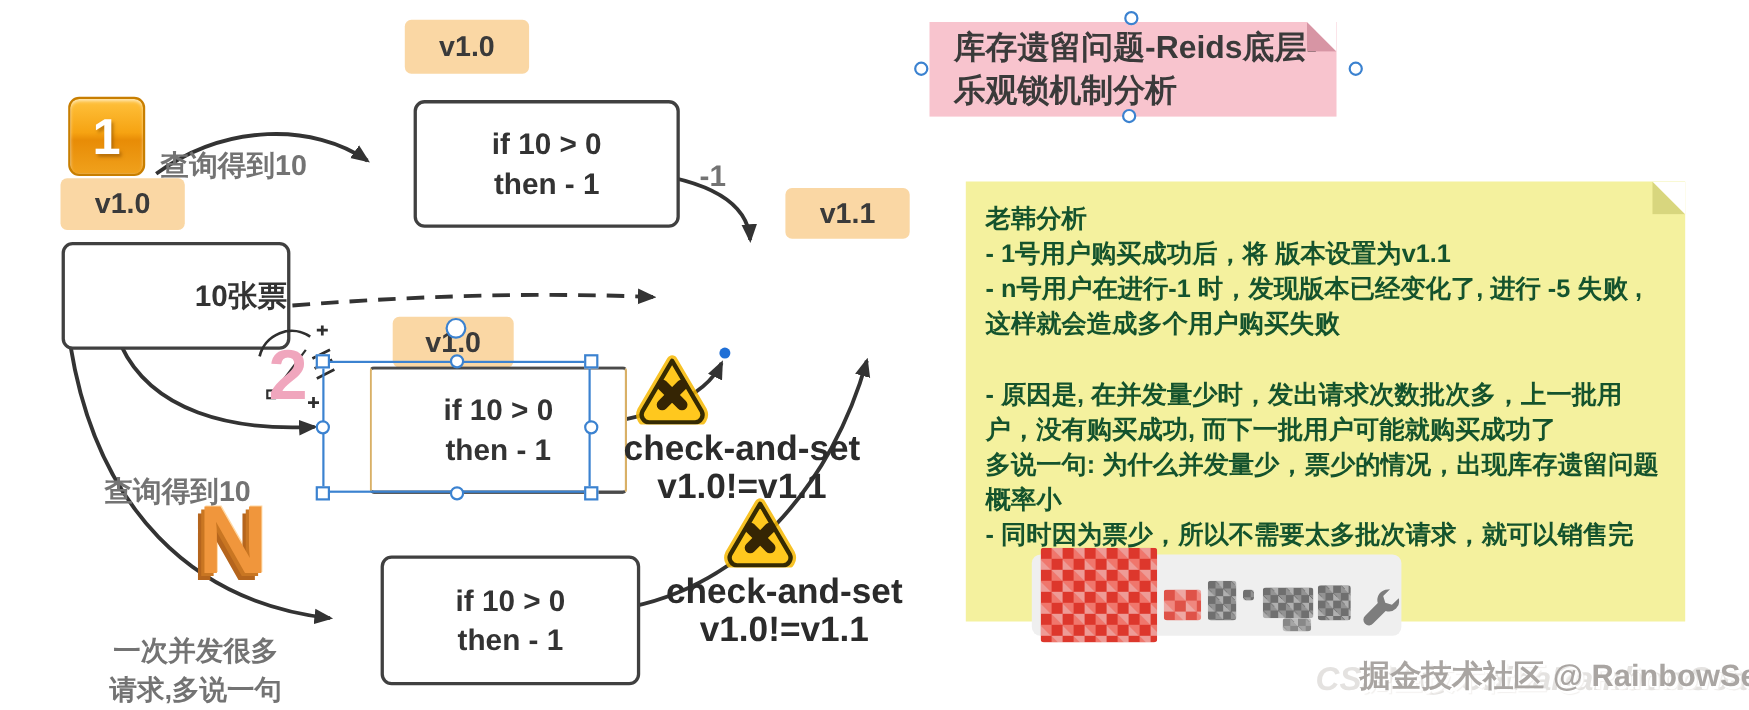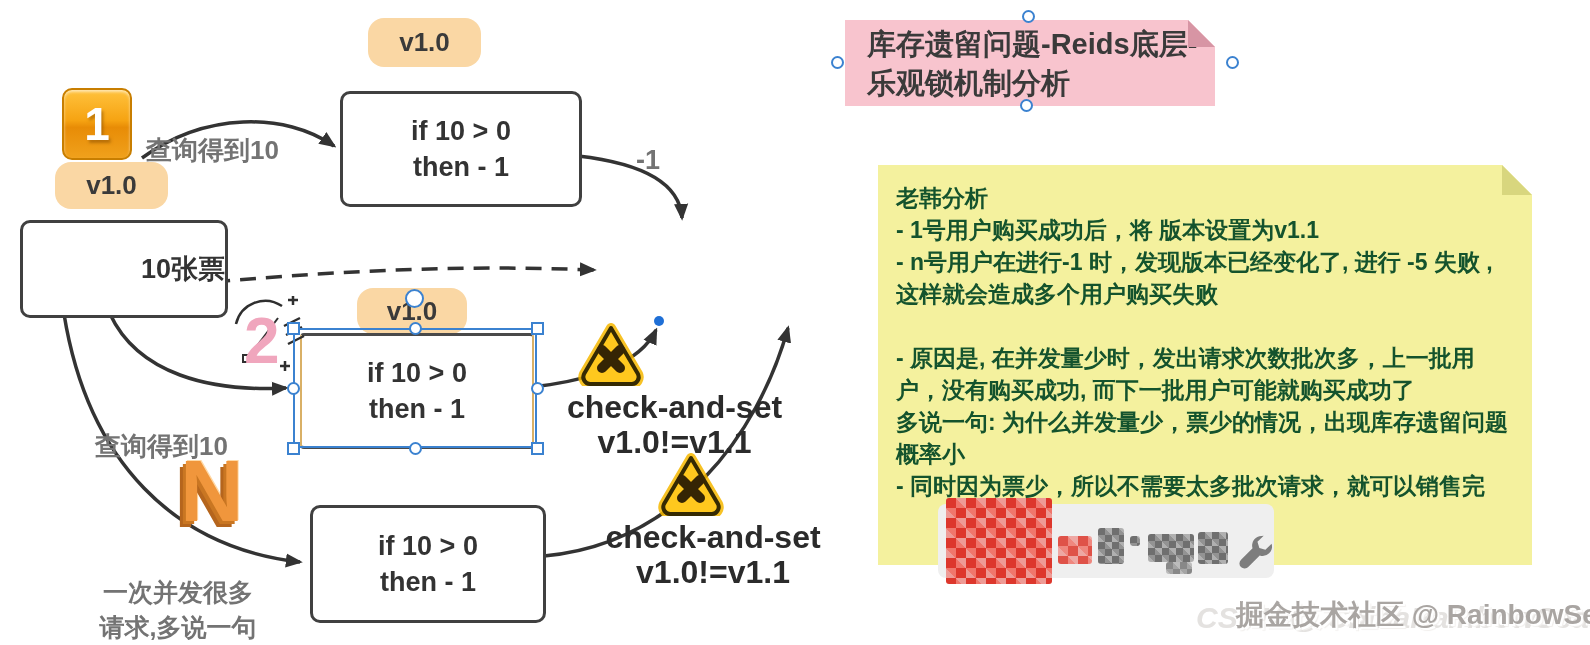--- a/index.html
+++ b/index.html
@@ -1,23 +1,23 @@
 <!DOCTYPE html>
 <html><head>
 <meta charset="utf-8">
 <style>
   html,body{margin:0;padding:0;background:#fff;}
   .stage{position:relative;width:1590px;height:645px;background:#ffffff;overflow:hidden;
          font-family:"Liberation Sans","DejaVu Sans",sans-serif;color:#333;}
   .arrows{position:absolute;left:0;top:0;z-index:1;}
   .box{position:absolute;background:#fff;border:3px solid #404040;border-radius:10px;
        display:flex;flex-direction:column;align-items:center;justify-content:center;
-       font-weight:bold;color:#333;z-index:2;}
+       font-weight:bold;color:#333;z-index:2;margin-left:36px;}
   .box .bline{font-size:27px;line-height:36px;}
-  .vlabel{position:absolute;background:#fad7a4;border-radius:16px;display:flex;align-items:center;
+  .vlabel{position:absolute;background:#fad7a4;border-radius:6px;display:flex;align-items:center;
           justify-content:center;font-weight:bold;font-size:26px;color:#3a3a3a;z-index:2;}
   .flow-label{position:absolute;font-weight:bold;color:#737373;z-index:3;margin-top:39px;}
   .badge1{position:absolute;left:62px;top:88px;width:66px;height:68px;border-radius:10px;
           background:linear-gradient(180deg,#ffc23d 0%,#f6a312 45%,#e88c06 55%,#f0a11c 100%);
           border:2px solid #c87e00;display:flex;align-items:center;justify-content:center;
           color:#fff;font-size:46px;font-weight:bold;z-index:3;
           text-shadow:2px 3px 3px rgba(140,80,0,.55);box-shadow:inset 0 2px 3px rgba(255,255,255,.6);}
   .numeral2{position:absolute;left:228px;top:296px;width:78px;height:84px;z-index:3;}
   .numeral2 .n2{position:absolute;left:16px;top:8px;font-size:64px;font-weight:bold;color:#f0a6bd;}
   .numeralN{position:absolute;left:180px;top:440px;font-size:88px;font-weight:bold;color:#f0963c;z-index:3;
@@ -90,20 +90,21 @@
       <rect x="15" y="59" width="7" height="7" fill="none" stroke="#2f2f2f" stroke-width="2"></rect>
       <path d="M52 70 h10 M57 65 v10" stroke="#2f2f2f" stroke-width="2.5" fill="none"></path>
     </svg>
   </div>
 
   <div class="numeralN">N</div>
 
   <div class="vlabel" style="left:368px;top:18px;width:113px;height:49px;">v1.0</div>
   <div class="vlabel" style="left:55px;top:162px;width:113px;height:47px;">v1.0</div>
   <div class="vlabel" style="left:357px;top:288px;width:110px;height:46px;z-index:1;">v1.0</div>
+  <div class="vlabel" style="left:714px;top:171px;width:113px;height:46px;">v1.1</div>
 
   <div class="flow-label" style="left:146px;top:94px;font-size:26px;">查询得到10</div>
   <div class="flow-label" style="left:636px;top:106px;font-size:27px;">-1</div>
   <div class="flow-label" style="left:95px;top:390px;font-size:26px;">查询得到10</div>
   <div class="flow-label" style="left:80px;top:536px;width:196px;text-align:center;font-size:25px;line-height:35px;">
     <div>一次并发很多</div>
     <div>请求,多说一句</div>
     <div>10</div>
   </div>
 

